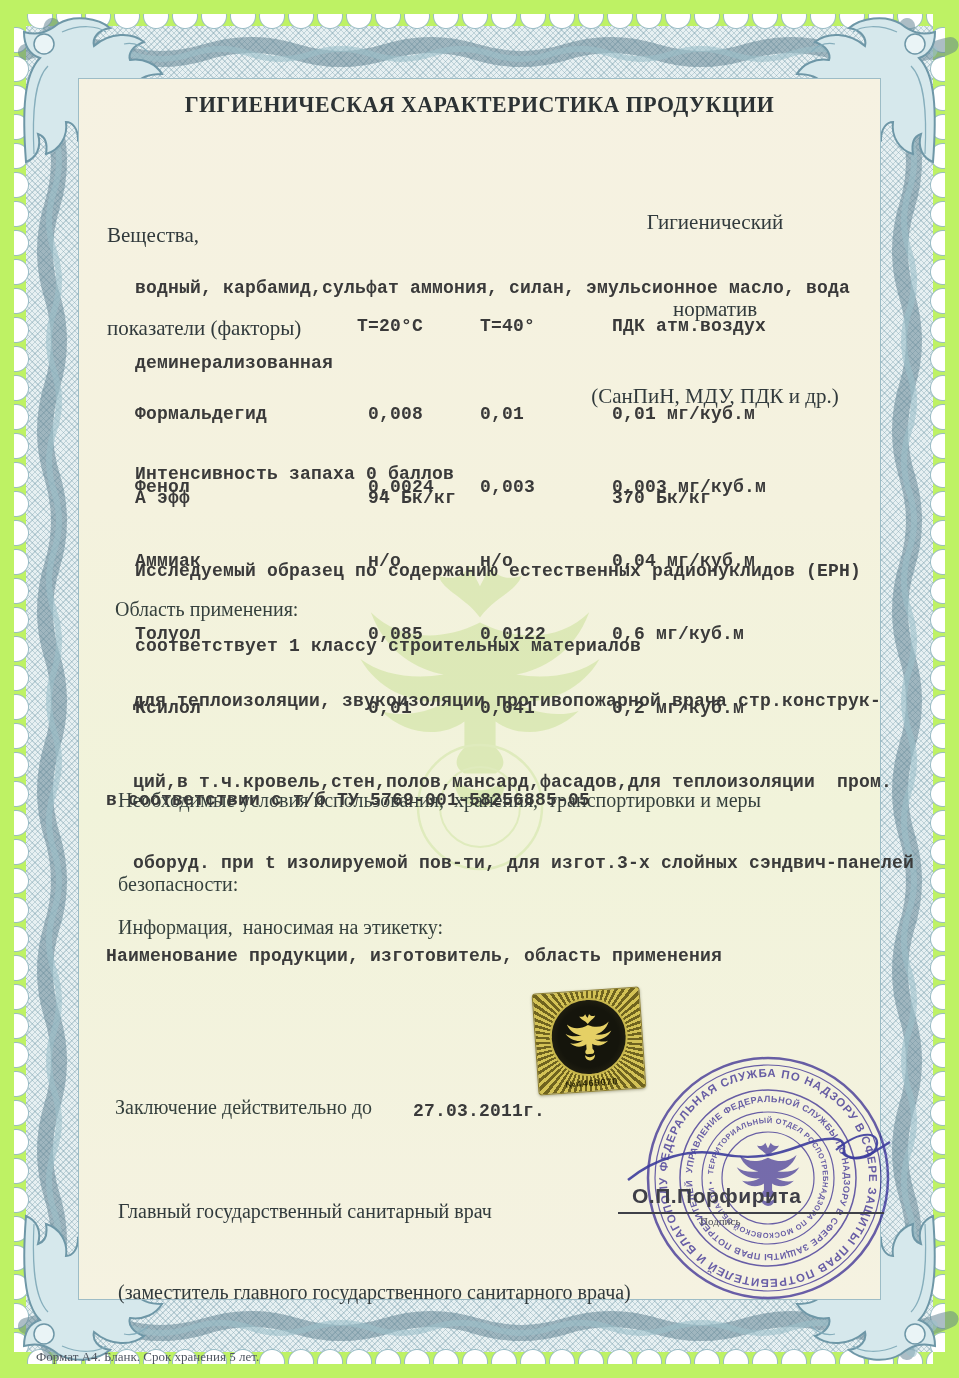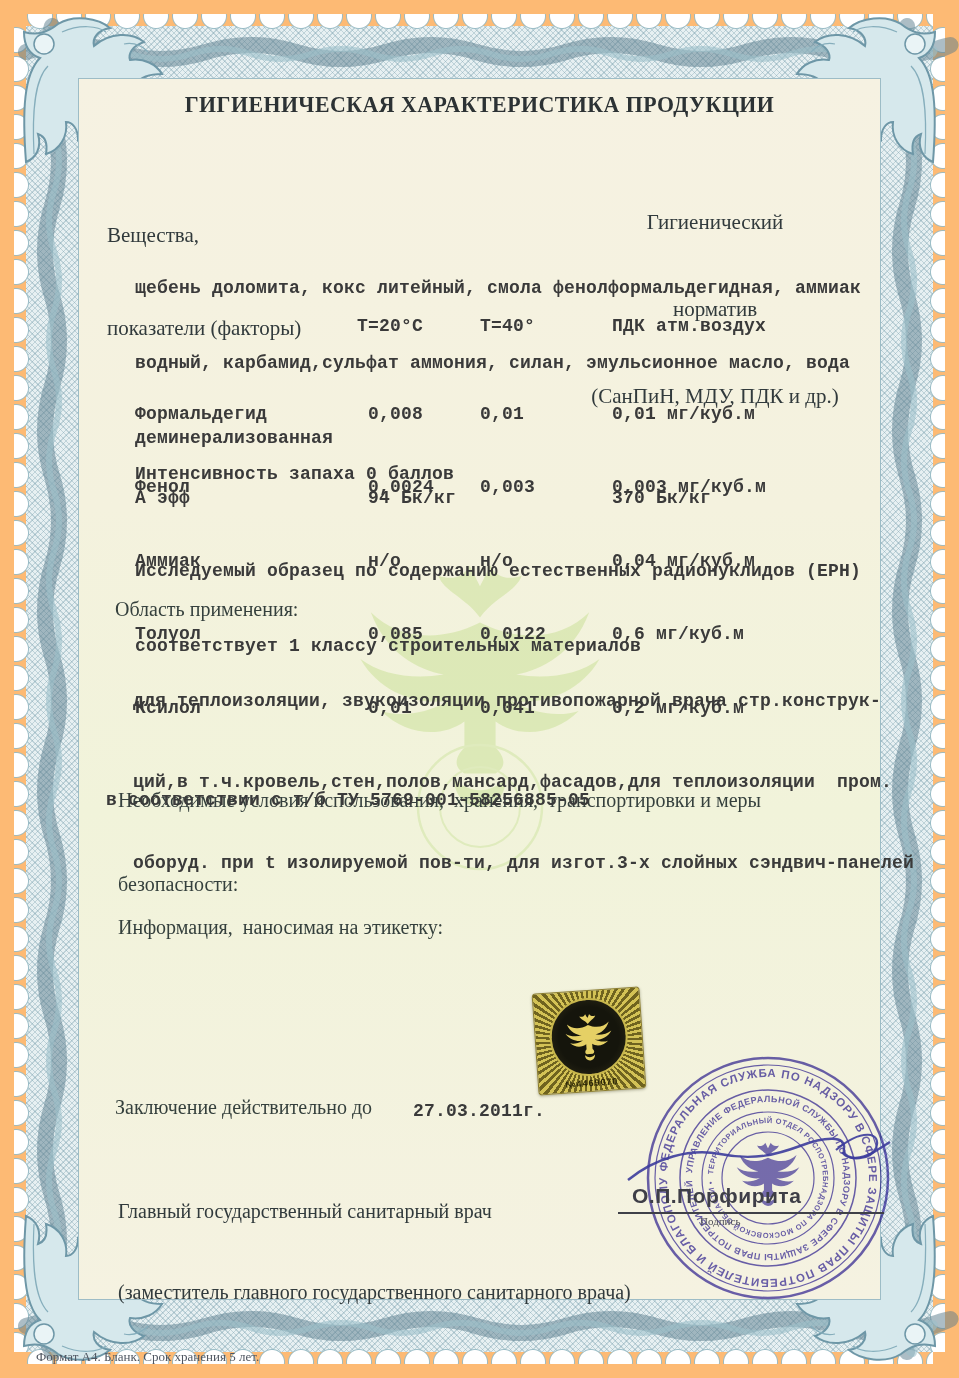--- a/index.html
+++ b/index.html
@@ -1,16 +1,16 @@
 <!DOCTYPE html>
 <html><head>
 <meta charset="utf-8">
 <style>
   html,body{margin:0;padding:0;background:#fbfdfd;}
-  .page{position:relative;width:959px;height:1378px;background:#fdba74;overflow:hidden;
+  .page{position:relative;width:959px;height:1378px;background:#bef264;overflow:hidden;
         font-family:"Liberation Serif",serif;}
   
   .band{position:absolute;background-color:#e7f0f2;
     background-image:
       repeating-linear-gradient(45deg, rgba(108,150,165,.33) 0 1px, rgba(0,0,0,0) 1px 4px),
       repeating-linear-gradient(-45deg, rgba(108,150,165,.33) 0 1px, rgba(0,0,0,0) 1px 4px);}
   .band.top{left:26px;right:26px;top:26px;height:52px;}
   .band.bottom{left:26px;right:26px;bottom:26px;height:52px;}
   .band.left{top:26px;bottom:26px;left:26px;width:52px;}
   .band.right{top:26px;bottom:26px;right:26px;width:52px;}
@@ -131,21 +131,20 @@
     <div>Вещества,</div>
     <div>показатели (факторы)</div>
   </div>
   <div class="abs serif hdr-right">
     <div>Гигиенический</div>
     <div>норматив</div>
     <div>(СанПиН, МДУ, ПДК и др.)</div>
   </div>
 
   <div class="abs mono body-mono" style="left:135px;top:226px;">
-    <div>щебень доломита, кокс литейный, смола фенолформальдегидная, аммиак</div>
     <div>водный, карбамид,сульфат аммония, силан, эмульсионное масло, вода</div>
     <div>деминерализованная</div>
   </div>
 
   <div class="abs mono body-mono" style="left:135px;top:314px;width:780px;">
     <span class="cell c1" style="left:222px">Т=20°С</span>
     <span class="cell c2">Т=40°</span>
     <span class="cell c3">ПДК атм.воздух</span>
   </div>
   <div class="abs mono body-mono" style="left:135px;top:352px;width:780px;">
@@ -198,20 +197,21 @@
     <div>оборуд. при t изолируемой пов-ти, для изгот.3-х слойных сэндвич-панелей</div>
   </div>
 
   <div class="abs serif heading" style="left:118px;top:730px;line-height:28px;">
     <div>Необходимые условия использования,  хранения,  транспортировки и меры</div>
     <div>безопасности:</div>
   </div>
   <div class="abs mono body-mono" style="left:106px;top:788px;">в соответствии с т/б ТУ 5769-001-58256885-05</div>
 
   <div class="abs serif heading" style="left:118px;top:916px;">Информация,  наносимая на этикетку:</div>
+  <div class="abs mono body-mono" style="left:106px;top:944px;">Наименование продукции, изготовитель, область применения</div>
 
   <div class="holo">
     <div class="holo-circle">
       <svg width="50" height="50">
           <use href="#eagle" width="50" height="50" fill="#e5d065"></use>
         </svg>
     </div>
     <div class="holo-num">№4469070</div>
   </div>
 

